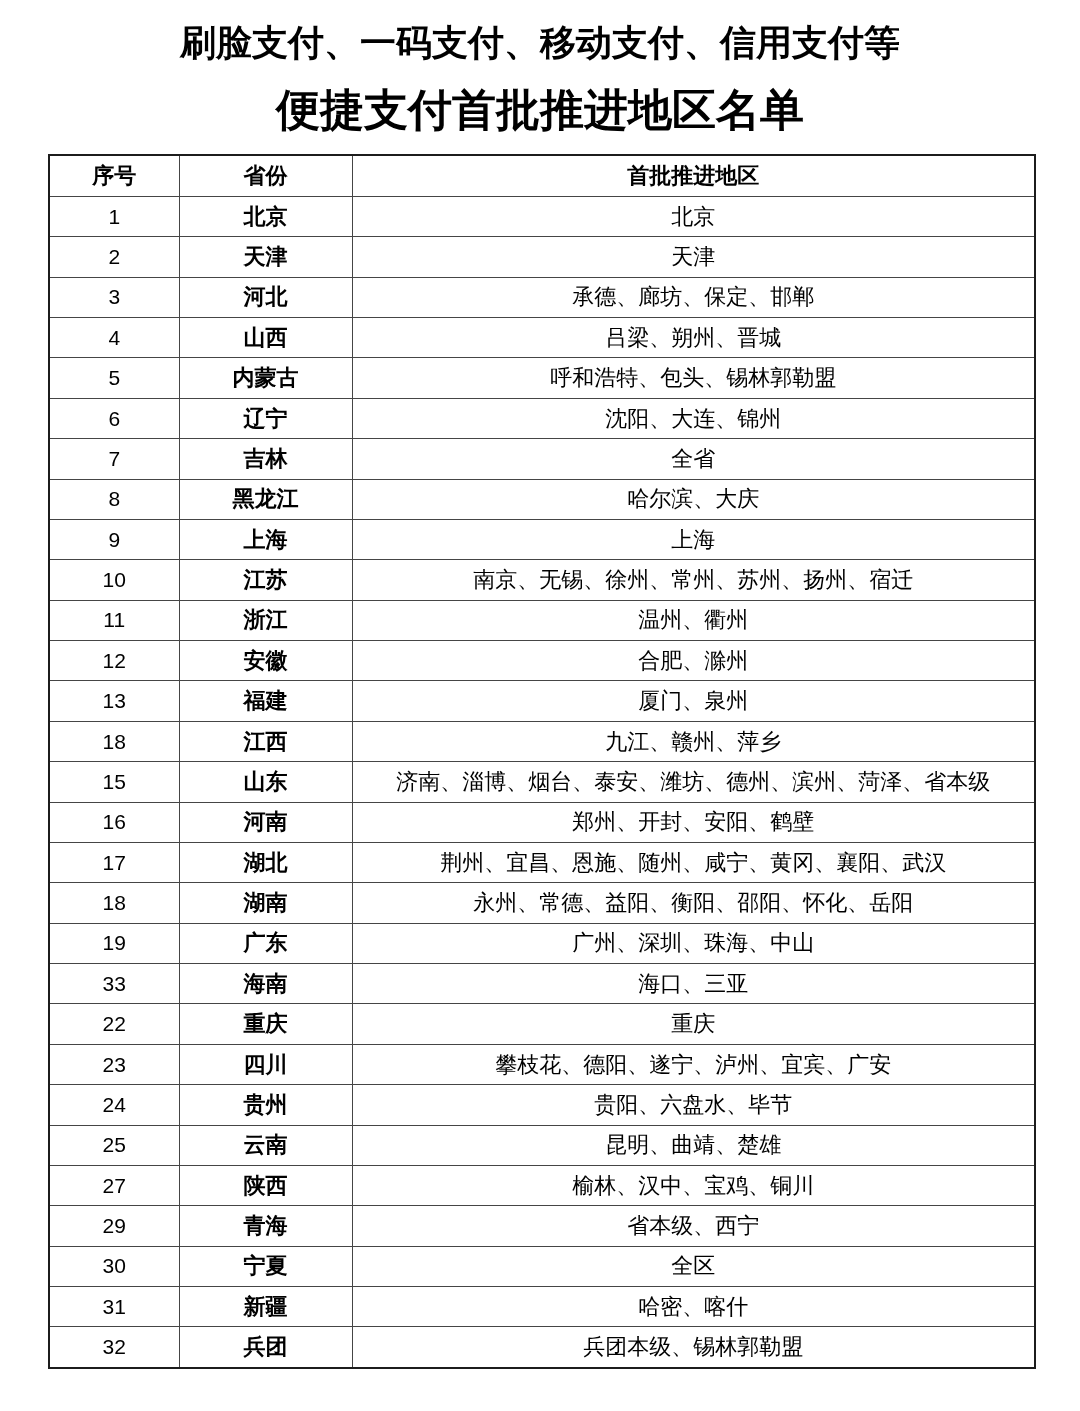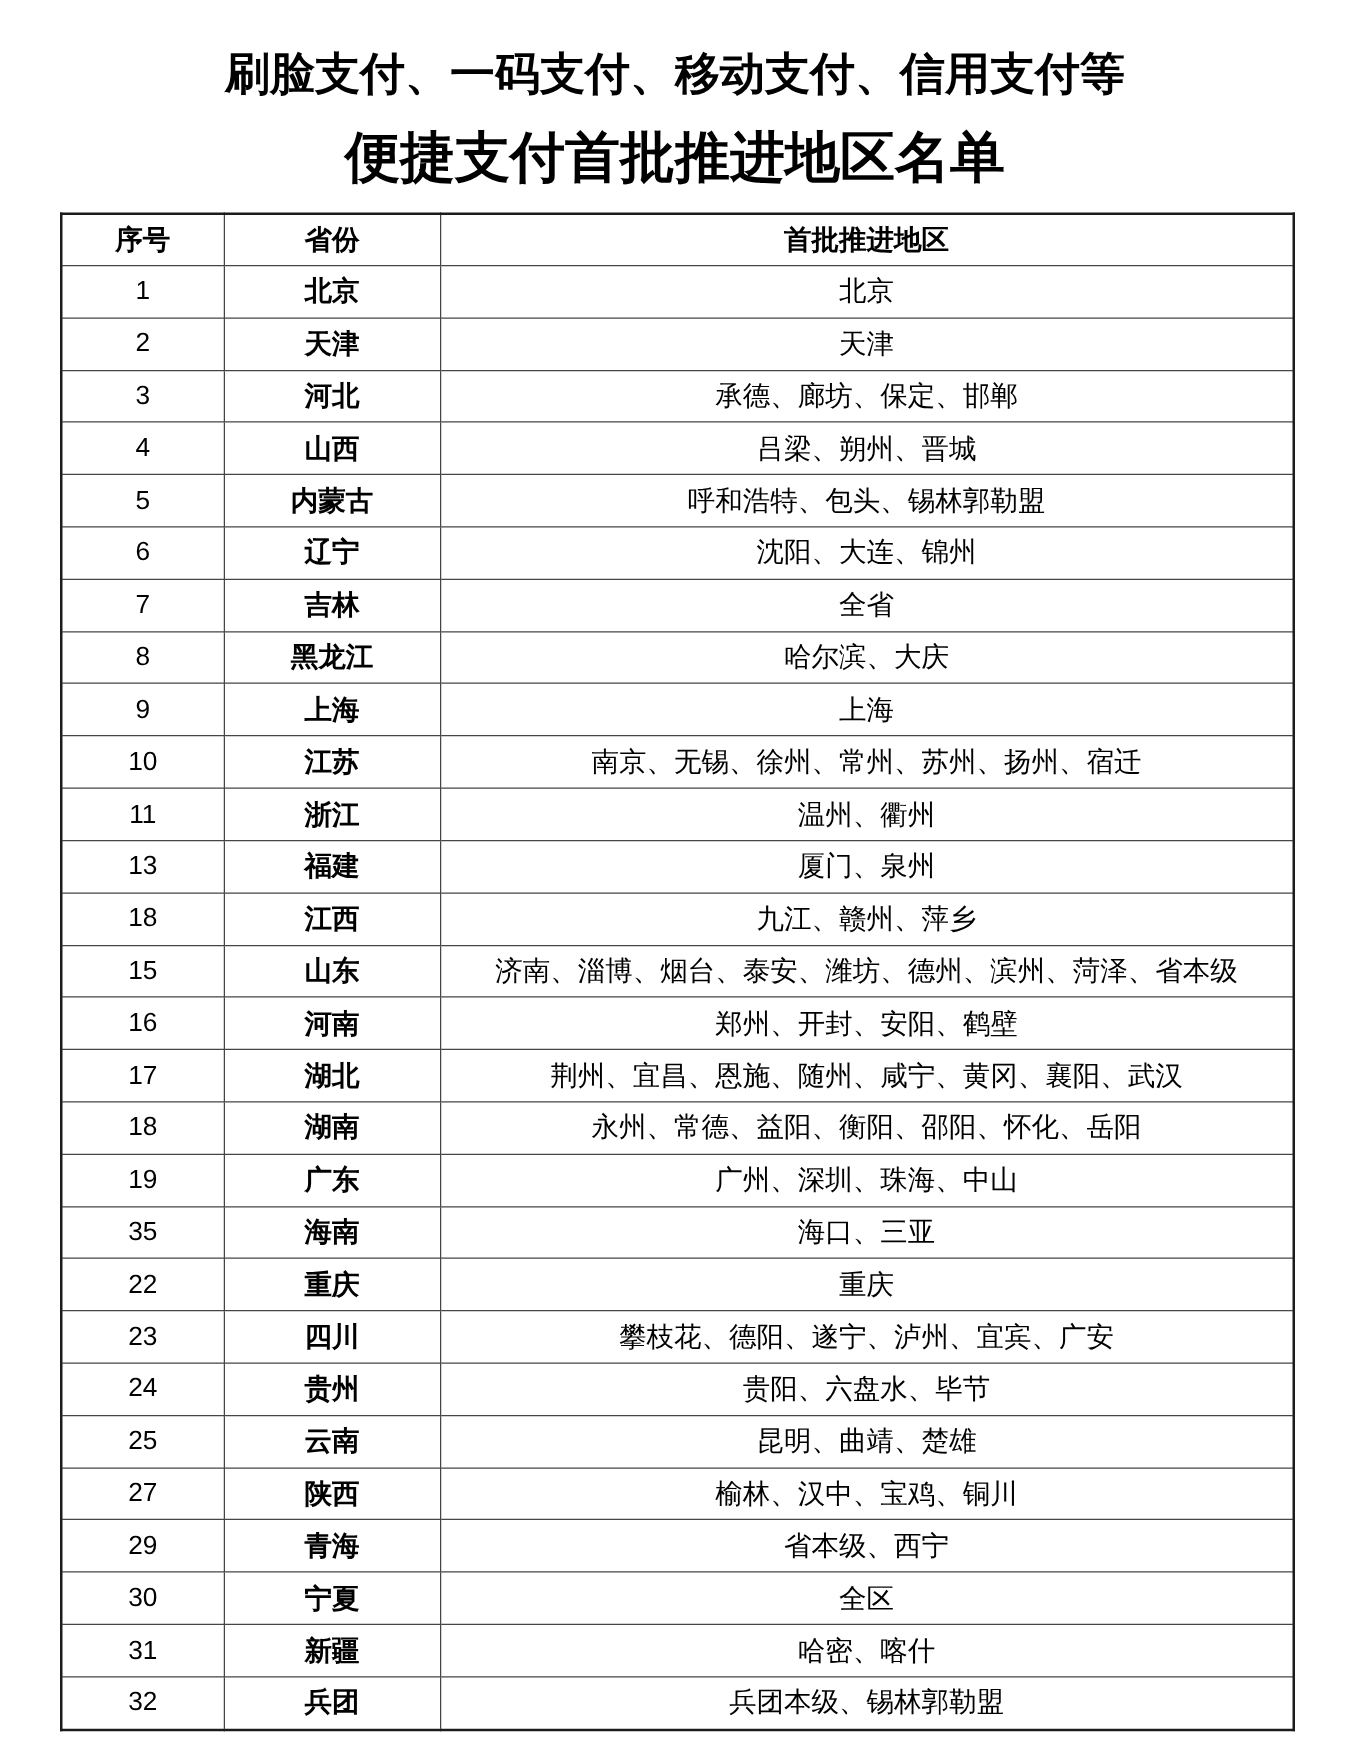--- a/index.html
+++ b/index.html
@@ -14,21 +14,21 @@
     color: #000;
     font-family: "Liberation Sans", sans-serif;
   }
   .doc-title {
     text-align: center;
     font-family: "Liberation Serif", serif;
     font-weight: bold;
     color: #000;
   }
   .title-line1 {
-    padding-top: 38px;
+    padding-top: 22px;
     font-size: 36px;
     letter-spacing: 0px;
     line-height: 1.2;
   }
   .title-line2 {
     margin-top: 20px;
     font-size: 44px;
     line-height: 1.2;
   }
   table.region-table {
@@ -145,20 +145,25 @@
         <td class="cell-no">10</td>
         <td class="cell-province">江苏</td>
         <td class="cell-regions">南京、无锡、徐州、常州、苏州、扬州、宿迁</td>
       </tr>
       <tr>
         <td class="cell-no">11</td>
         <td class="cell-province">浙江</td>
         <td class="cell-regions">温州、衢州</td>
       </tr>
       <tr>
+        <td class="cell-no">12</td>
+        <td class="cell-province">安徽</td>
+        <td class="cell-regions">合肥、滁州</td>
+      </tr>
+      <tr>
         <td class="cell-no">13</td>
         <td class="cell-province">福建</td>
         <td class="cell-regions">厦门、泉州</td>
       </tr>
       <tr>
         <td class="cell-no">18</td>
         <td class="cell-province">江西</td>
         <td class="cell-regions">九江、赣州、萍乡</td>
       </tr>
       <tr>
@@ -180,21 +185,21 @@
         <td class="cell-no">18</td>
         <td class="cell-province">湖南</td>
         <td class="cell-regions">永州、常德、益阳、衡阳、邵阳、怀化、岳阳</td>
       </tr>
       <tr>
         <td class="cell-no">19</td>
         <td class="cell-province">广东</td>
         <td class="cell-regions">广州、深圳、珠海、中山</td>
       </tr>
       <tr>
-        <td class="cell-no">35</td>
+        <td class="cell-no">33</td>
         <td class="cell-province">海南</td>
         <td class="cell-regions">海口、三亚</td>
       </tr>
       <tr>
         <td class="cell-no">22</td>
         <td class="cell-province">重庆</td>
         <td class="cell-regions">重庆</td>
       </tr>
       <tr>
         <td class="cell-no">23</td>

